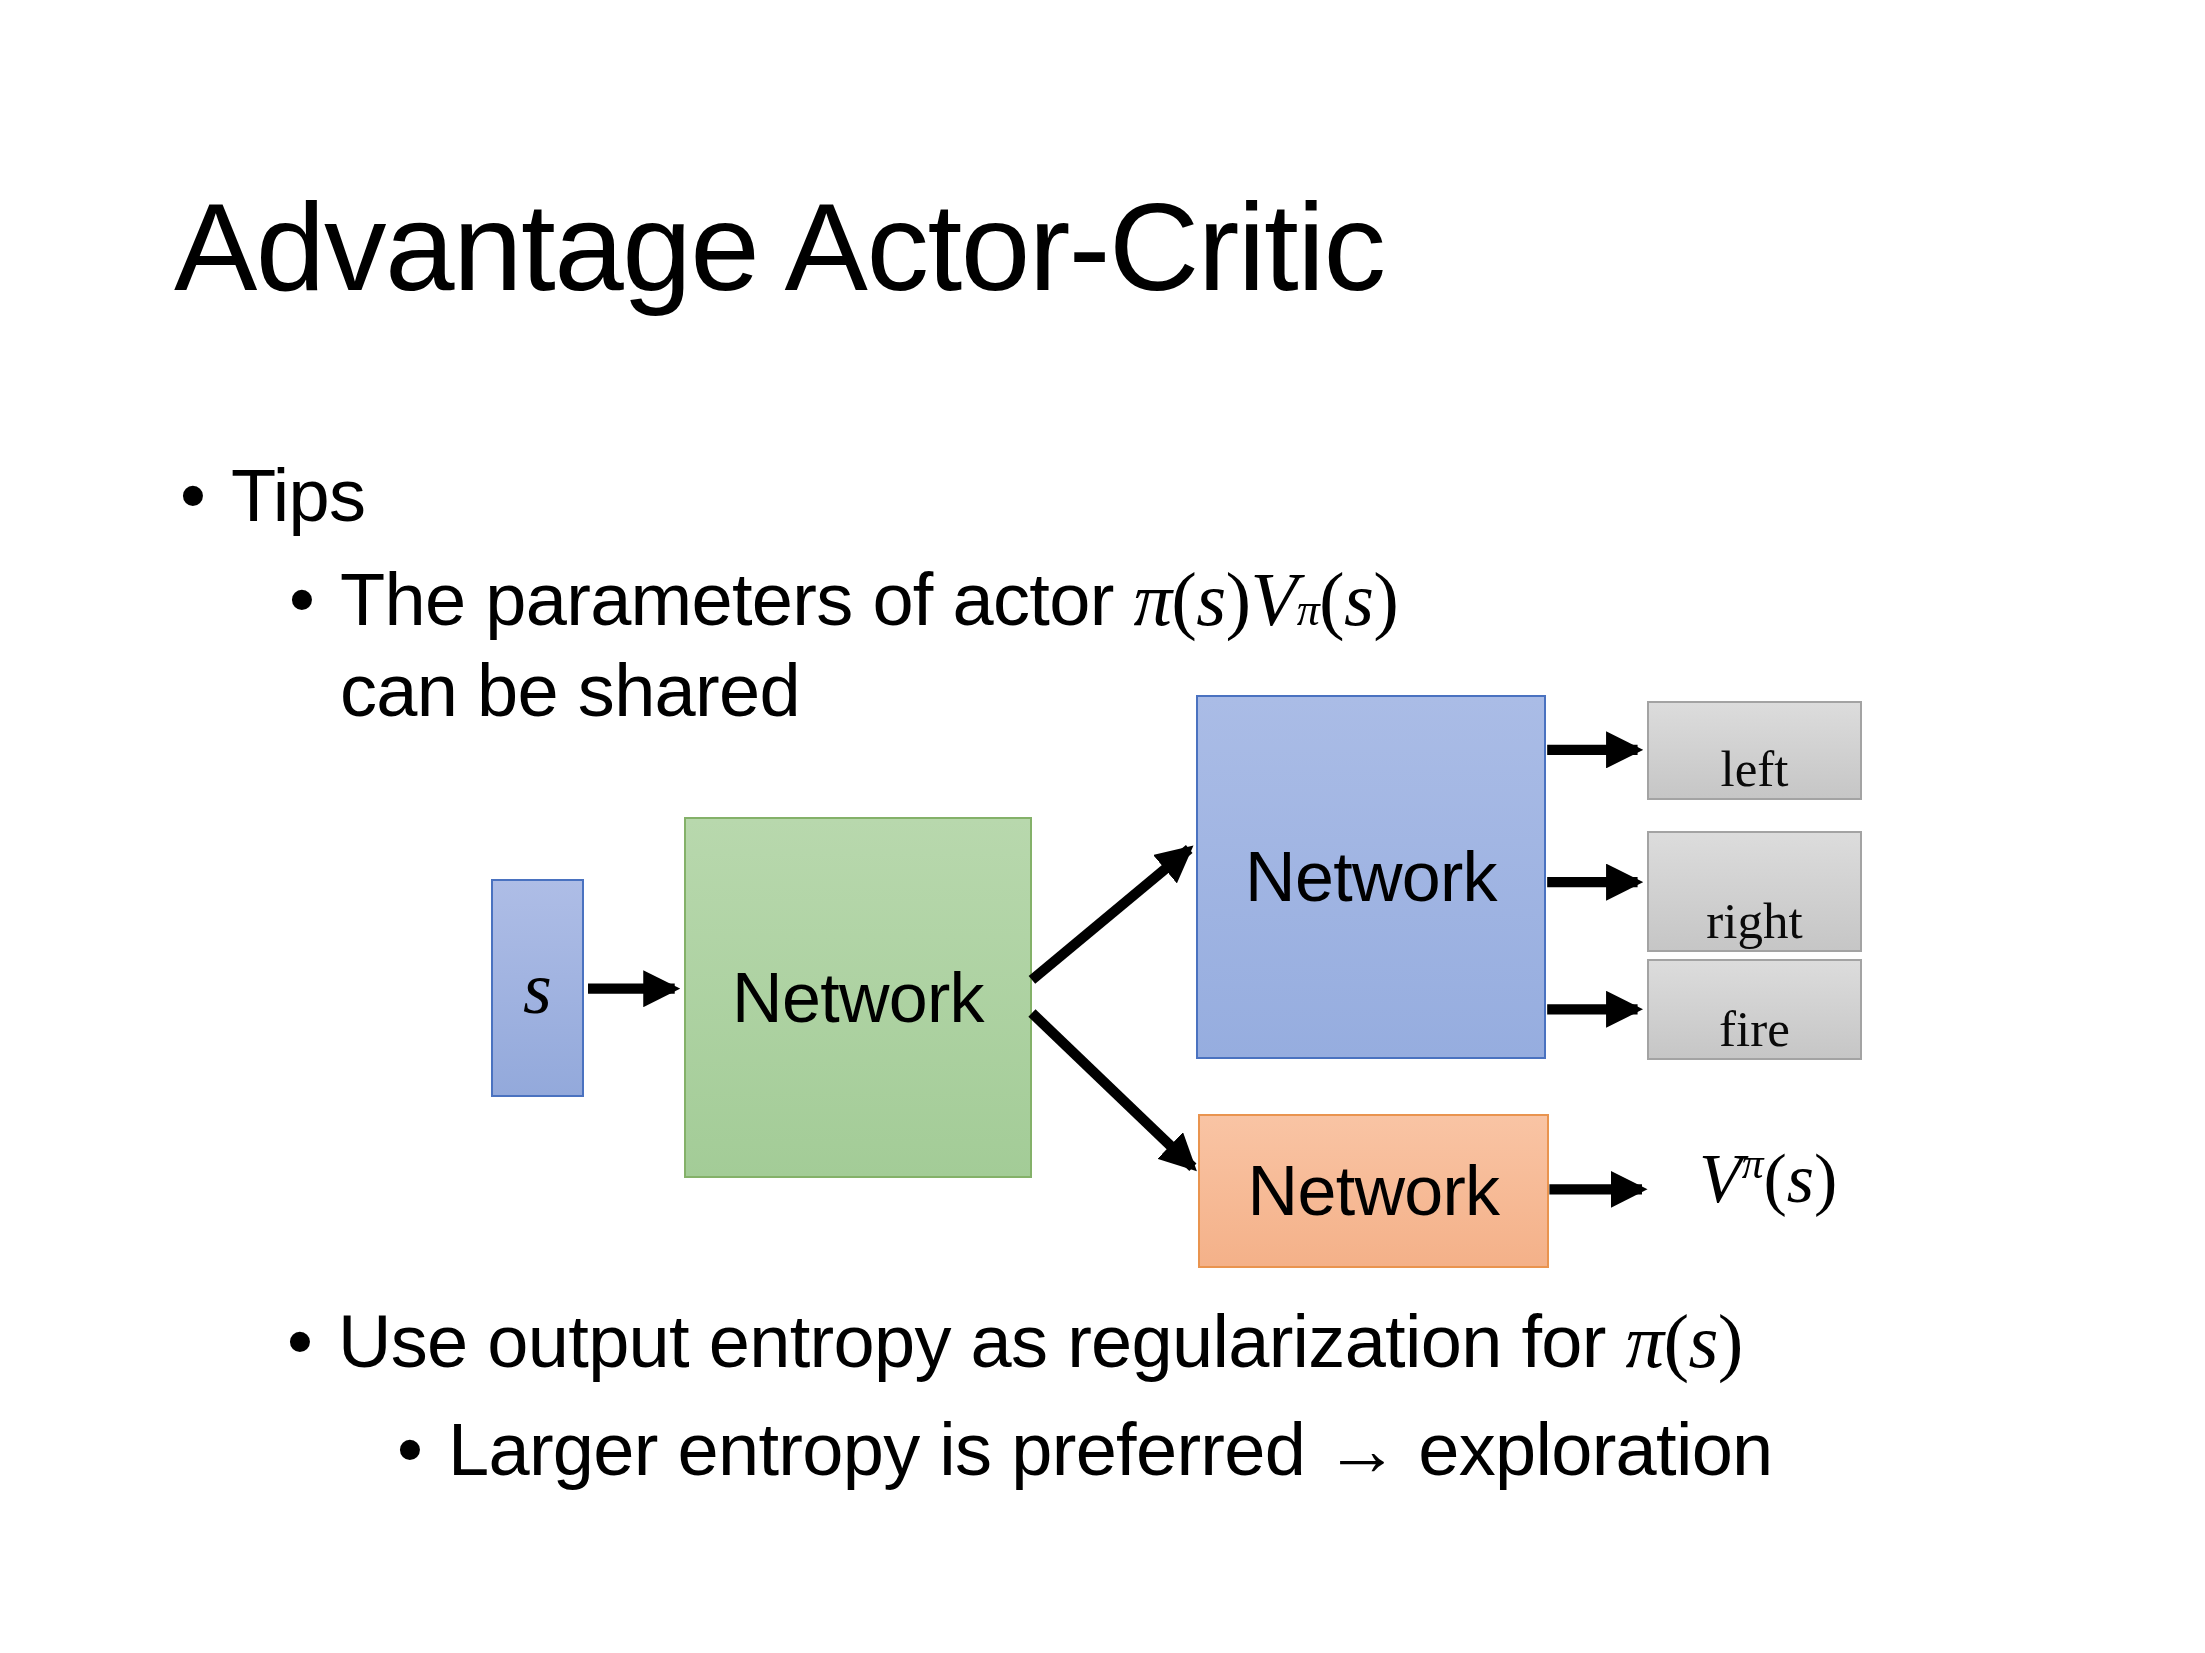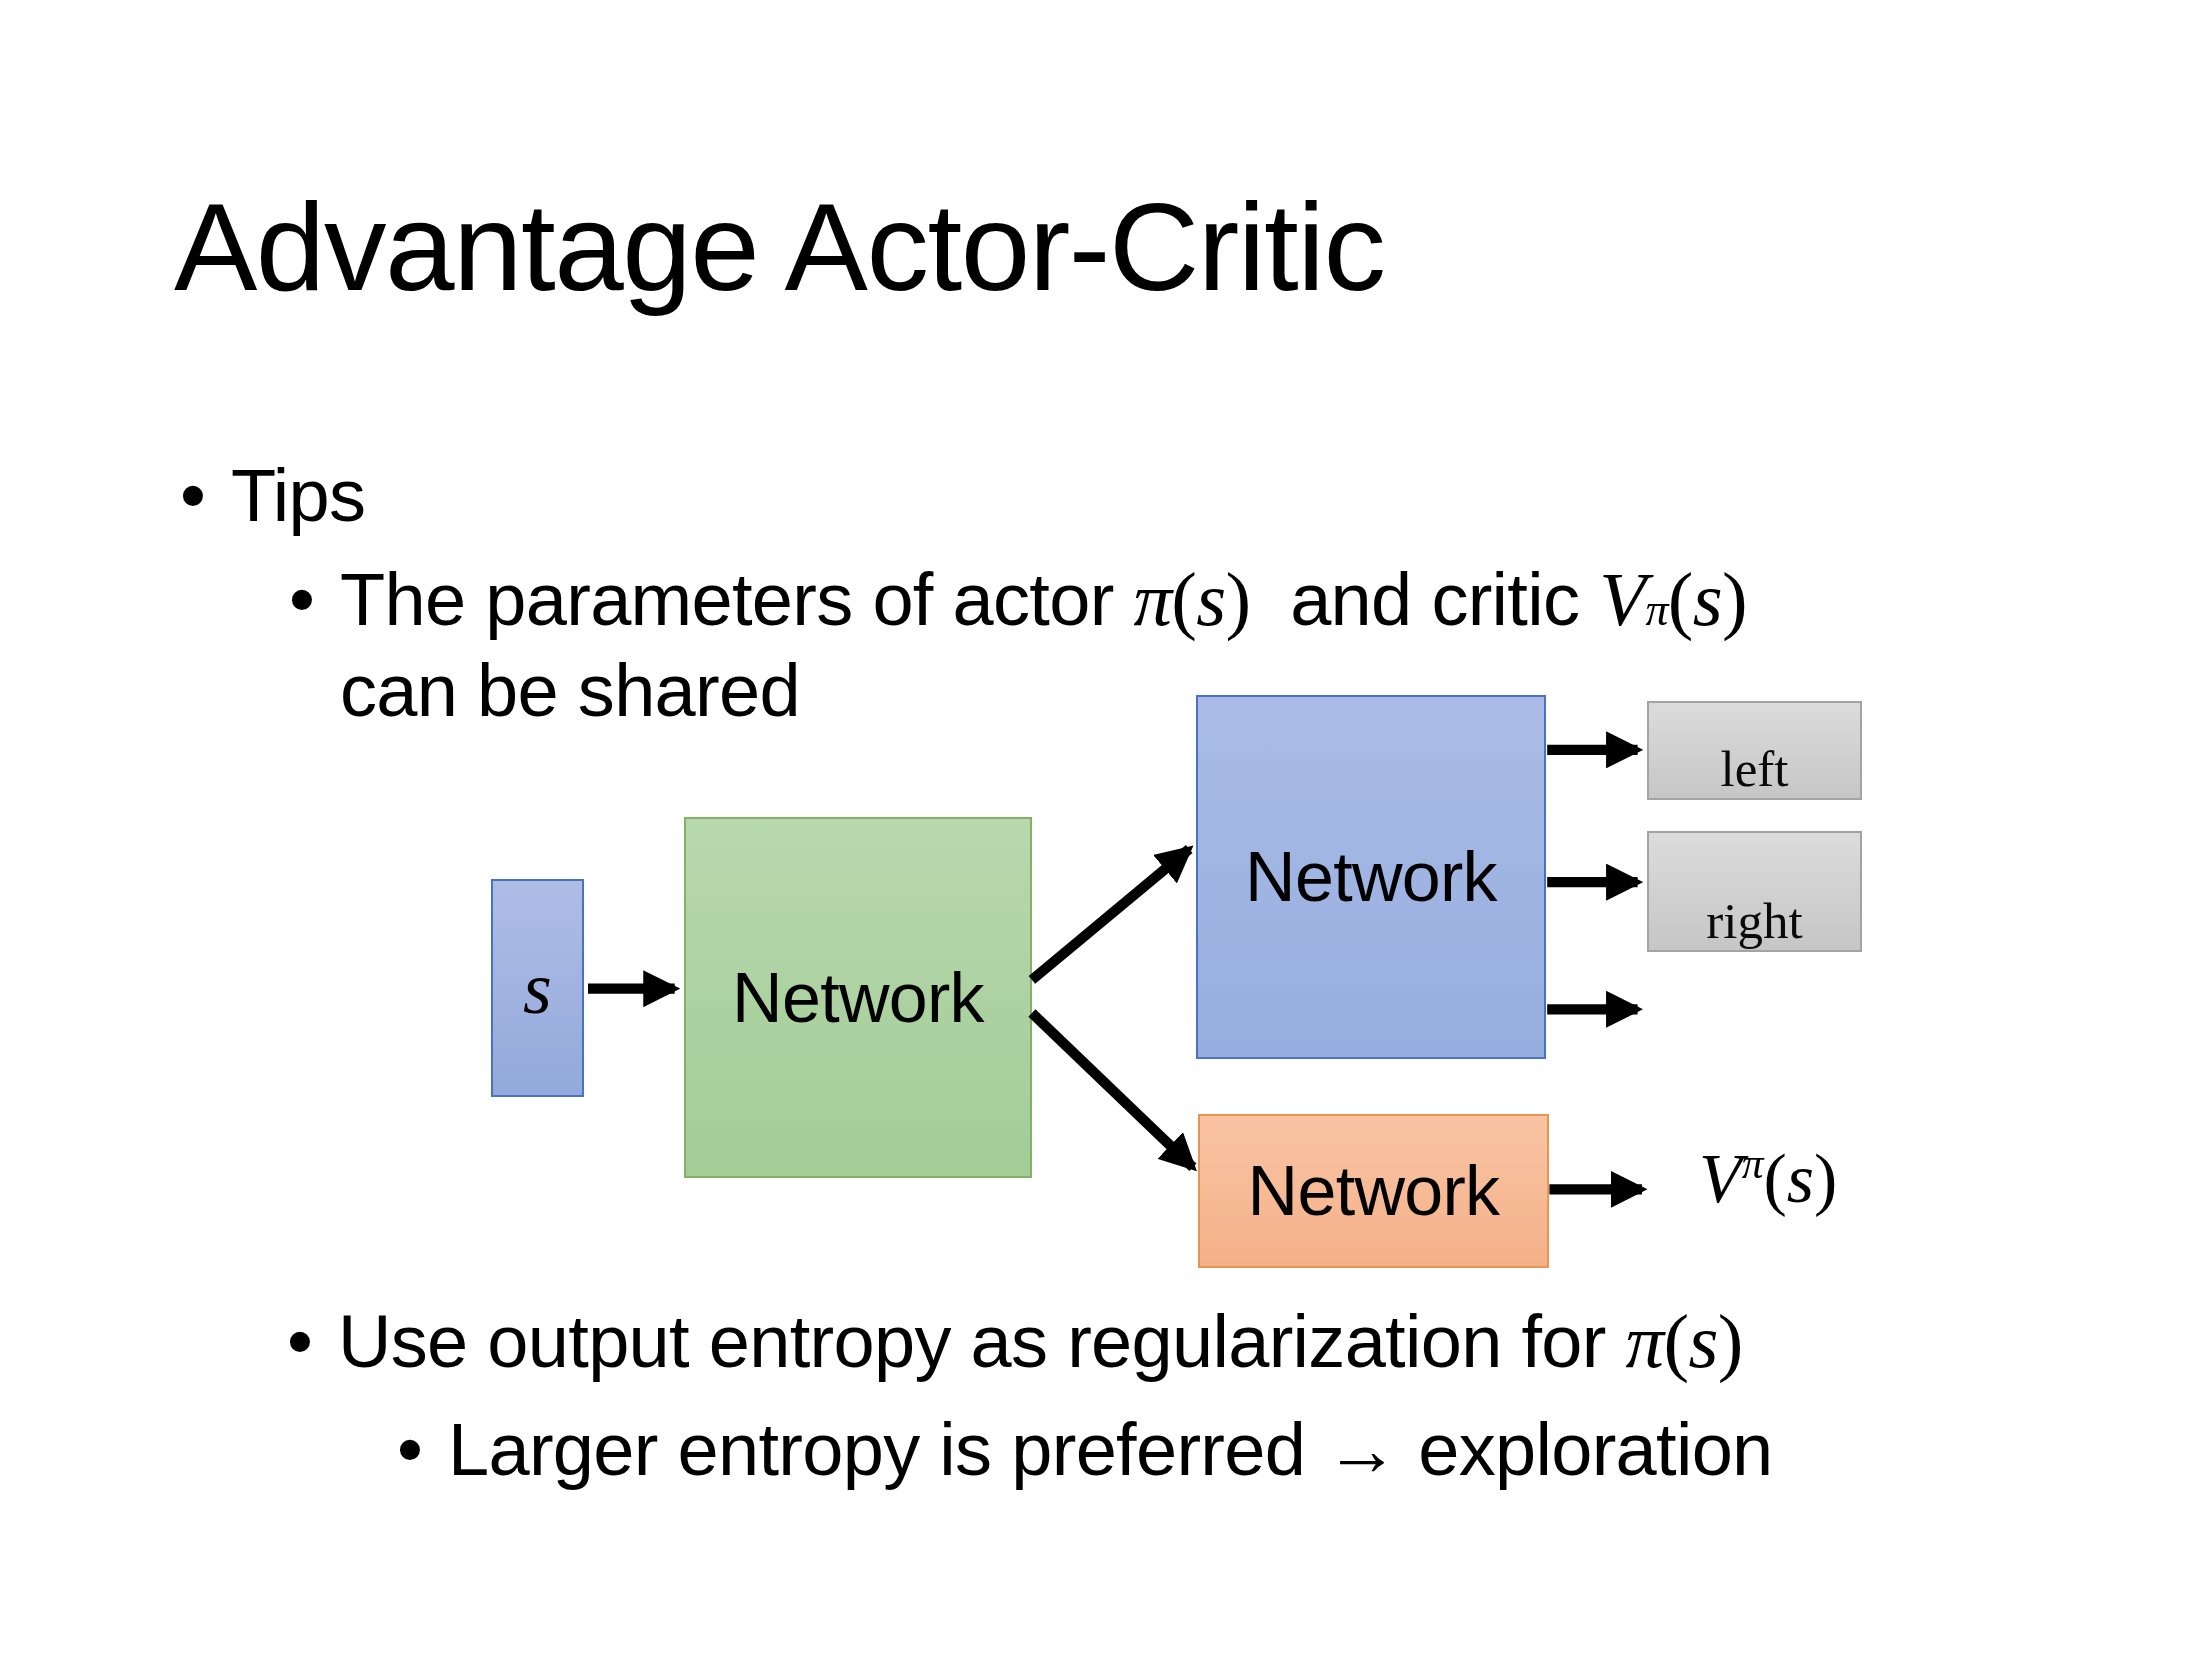--- a/index.html
+++ b/index.html
@@ -138,21 +138,21 @@
 
 <div class="slide">
 
   <div class="title">Advantage Actor-Critic</div>
 
   <div class="bulletline" style="left:180px; top:450px;">
     <span class="marker">•</span><span>Tips</span>
   </div>
 
   <div class="bulletline" style="left:289px; top:553px;">
-    <span class="marker">•</span><span>The parameters of actor </span><span class="math">π</span><span class="paren">(</span><span class="math">s</span><span class="paren">)</span><span>  and critic </span><span class="math">V</span><span class="supmath">π</span><span class="paren">(</span><span class="math">s</span><span class="paren">)</span>
+    <span class="marker">•</span><span>The parameters of actor </span><span class="math">π</span><span class="paren">(</span><span class="math">s</span><span class="paren">)</span><span class="math">V</span><span class="supmath">π</span><span class="paren">(</span><span class="math">s</span><span class="paren">)</span>
   </div>
   <div class="bulletline cont" style="left:340px; top:645px;">
     <span>can be shared</span>
   </div>
 
   <div class="box state-box">
     <span>s</span>
   </div>
 
   <div class="box shared-box">
@@ -165,20 +165,23 @@
 
   <div class="box critic-box">
     <span class="network-label">Network</span>
   </div>
 
   <div class="box action-box action-left">
     <span>left</span>
   </div>
   <div class="box action-box action-right">
     <span>right</span>
+  </div>
+  <div class="box action-box action-fire">
+    <span>fire</span>
   </div>
 
   <div class="value-output"><span class="vn">V</span><span class="sup">π</span><span class="pn">(</span><span class="vn">s</span><span class="pn">)</span>
   </div>
 
   <svg class="arrows" viewBox="0 0 3000 2250" xmlns="http://www.w3.org/2000/svg">
     <defs>
       <marker id="ah" viewBox="0 0 10 10" refX="8.5" refY="5" markerWidth="3.6" markerHeight="3.6" orient="auto-start-reverse">
         <path class="head" d="M 0 0 L 10 5 L 0 10 z"></path>
       </marker>

